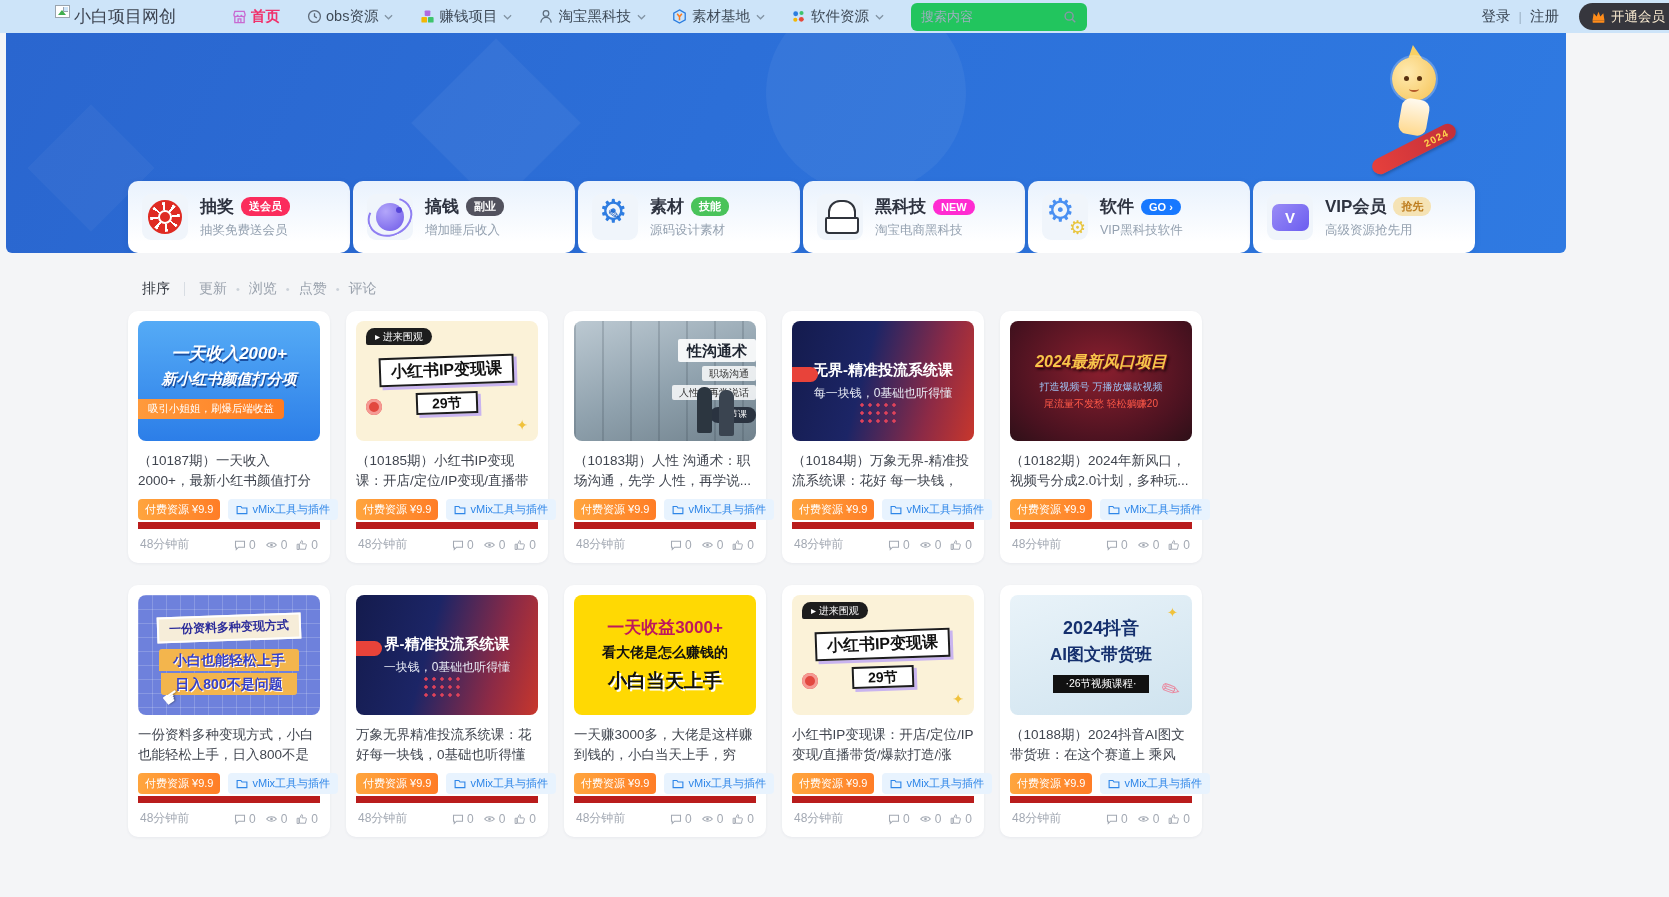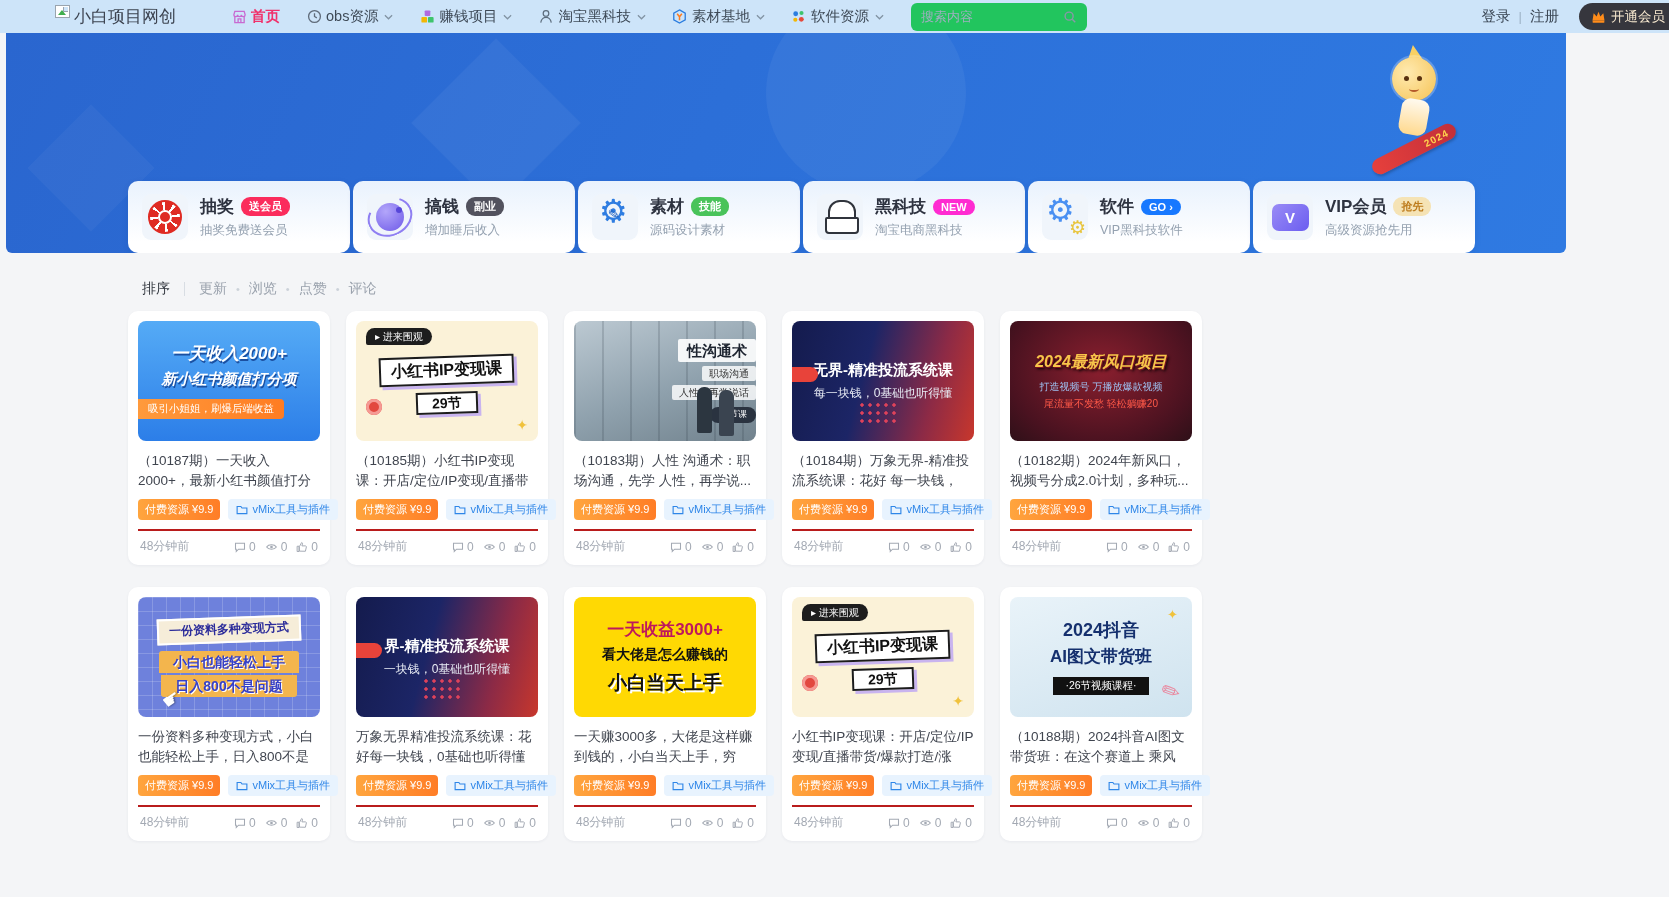--- a/index.html
+++ b/index.html
@@ -143,21 +143,21 @@
   .v10::before { content:"✦"; position:absolute; right:14px; top:10px; color:#f0c23c; font-size:13px; }
   .v10::after { content:"✎"; position:absolute; right:12px; bottom:12px; color:#e98aa0; font-size:22px; transform:rotate(-25deg); }
   .v10 .l0 { color:#15306e; font-size:18px; }
   .v10 .l1 { color:#15306e; font-size:17px; }
   .v10 .l2 { background:#111; color:#fff; font-size:10.5px; font-weight:normal; padding:2px 12px; margin-top:5px; }
 
   .card-title { margin-top:10px; font-size:13.5px; font-weight:normal; color:#40454f; line-height:20px; height:40px; overflow:hidden; }
   .tags { margin-top:8px; display:flex; gap:8px; align-items:center; }
   .price-badge { background:linear-gradient(90deg,#ffa53e,#ff7d26); color:#fff; font-size:11px; padding:3px 7px; border-radius:4px; white-space:nowrap; }
   .cat-badge2 { background:#e8f3fe; color:#2e86e8; font-size:11px; padding:3px 8px; border-radius:4px; display:flex; align-items:center; gap:4px; white-space:nowrap; }
-  .foot { margin-top:9px; border-top:2px solid #b91c1c; padding:7px 2px 4px; display:flex; align-items:center; justify-content:space-between; }
+  .foot { margin-top:2px; border-top:7px solid #b91c1c; padding:7px 2px 4px; display:flex; align-items:center; justify-content:space-between; }
   .time { font-size:12px; color:#a3a9b3; }
   .stats { display:flex; align-items:center; gap:9px; }
   .stat { display:flex; align-items:center; gap:3px; font-size:12px; color:#a3a9b3; font-style:normal; }
   .stat em { font-style:normal; }
 </style>
 </head>
 <body>
 
 <header class="header">
   <div class="logo">

